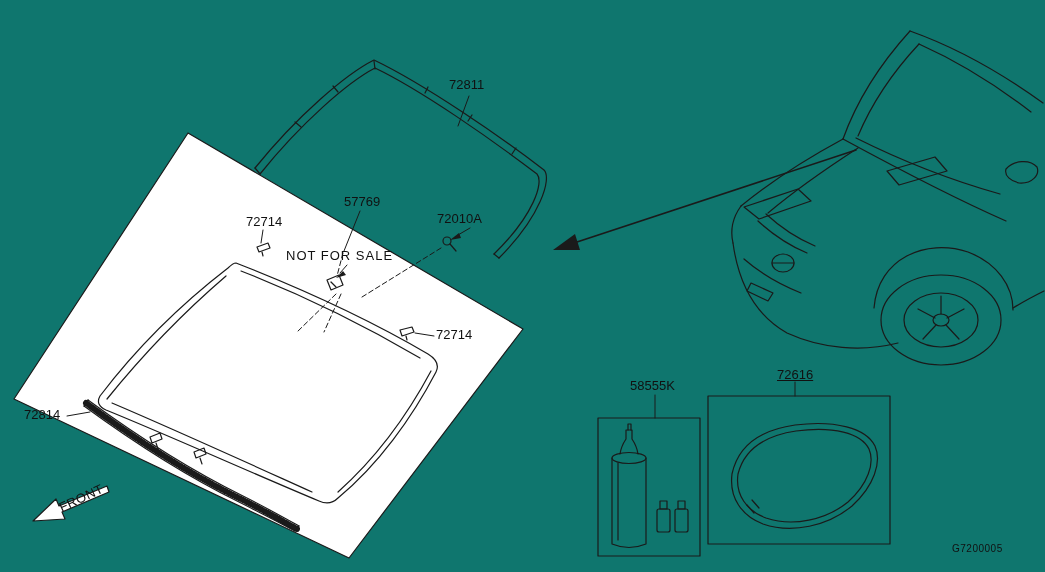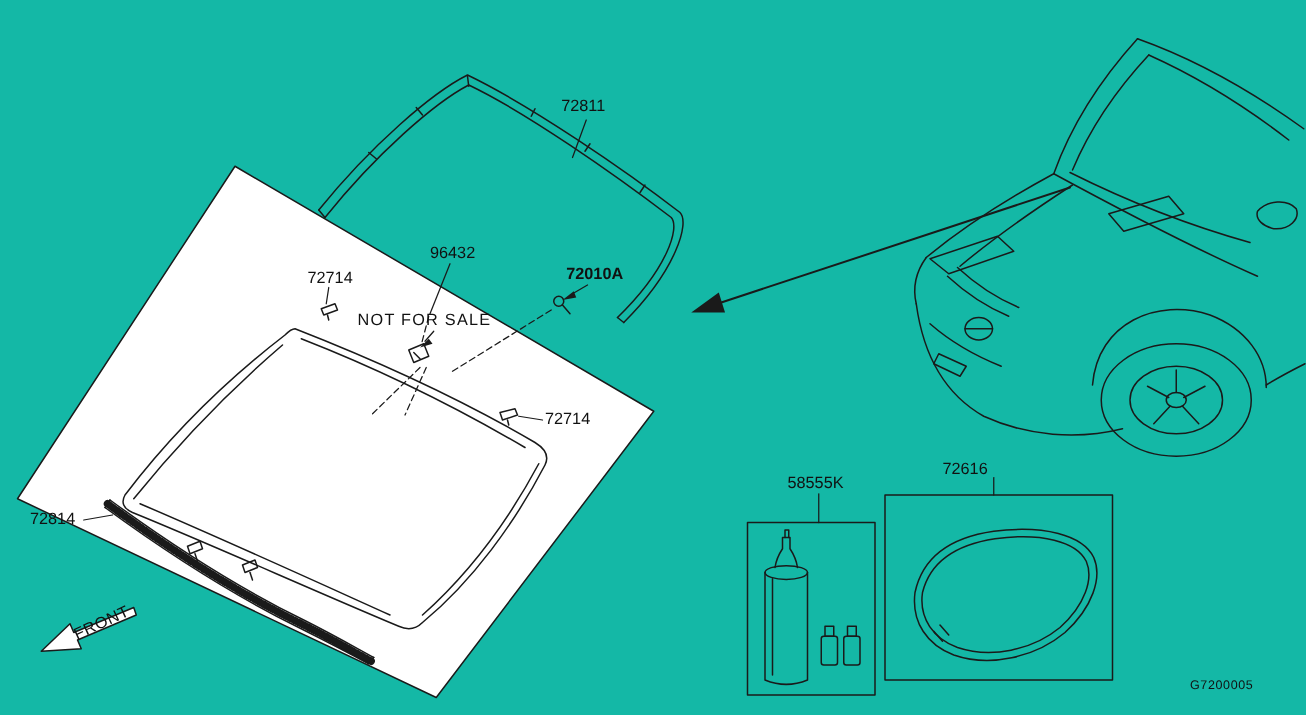--- a/index.html
+++ b/index.html
@@ -1,17 +1,17 @@
 <!DOCTYPE html>
 <html><head>
 <meta charset="utf-8">
 <style>
   html,body{margin:0;padding:0;background:#fff;}
   .stage{
-    position:relative;width:1045px;height:572px;background:#14b8a6;overflow:hidden;
+    position:relative;width:1045px;height:572px;background:#0f766e;overflow:hidden;
     font-family:"Liberation Sans", sans-serif;color:#111;
   }
   .stage svg{position:absolute;left:0;top:0;}
   .callout{
     position:absolute;font-size:13px;line-height:14px;white-space:nowrap;color:#111;
   }
   .note{letter-spacing:1px;}
   .figcode{font-size:10px;letter-spacing:0.5px;}
   .front{transform:rotate(-25deg);transform-origin:0 0;letter-spacing:0.5px;}
 </style>
@@ -162,23 +162,23 @@
         <path d="M 738,474 C 744,450 763,436 796,431 C 833,426 861,433 869,449 C 875,463 868,484 848,502 C 826,520 793,527 766,518 C 747,511 735,495 738,474 Z"></path>
         <path d="M 747,505 L 754,513"></path>
         <path d="M 752,500 L 759,508"></path>
       </g>
 
     </g>
   </svg>
 
   <div class="callout" style="left:449px;top:78px;">72811</div>
   <div class="callout" style="left:246px;top:215px;">72714</div>
-  <div class="callout" style="left:344px;top:195px;">96432</div>
-  <div class="callout" style="left:453px;top:212px;font-weight:bold;">72010A</div>
+  <div class="callout" style="left:344px;top:195px;">57769</div>
+  <div class="callout" style="left:437px;top:212px;">72010A</div>
   <div class="callout note" style="left:286px;top:249px;">NOT FOR SALE</div>
   <div class="callout" style="left:436px;top:328px;">72714</div>
   <div class="callout" style="left:24px;top:408px;text-align:right;">72814</div>
   <div class="callout front" style="left:57px;top:502px;">FRONT</div>
   <div class="callout" style="left:630px;top:379px;">58555K</div>
-  <div class="callout" style="left:754px;top:368px;">72616</div>
+  <div class="callout" style="left:777px;top:368px;text-decoration:underline;">72616</div>
   <div class="callout figcode" style="left:952px;top:542px;">G7200005</div>
 
 </div>
 
 </body></html>

